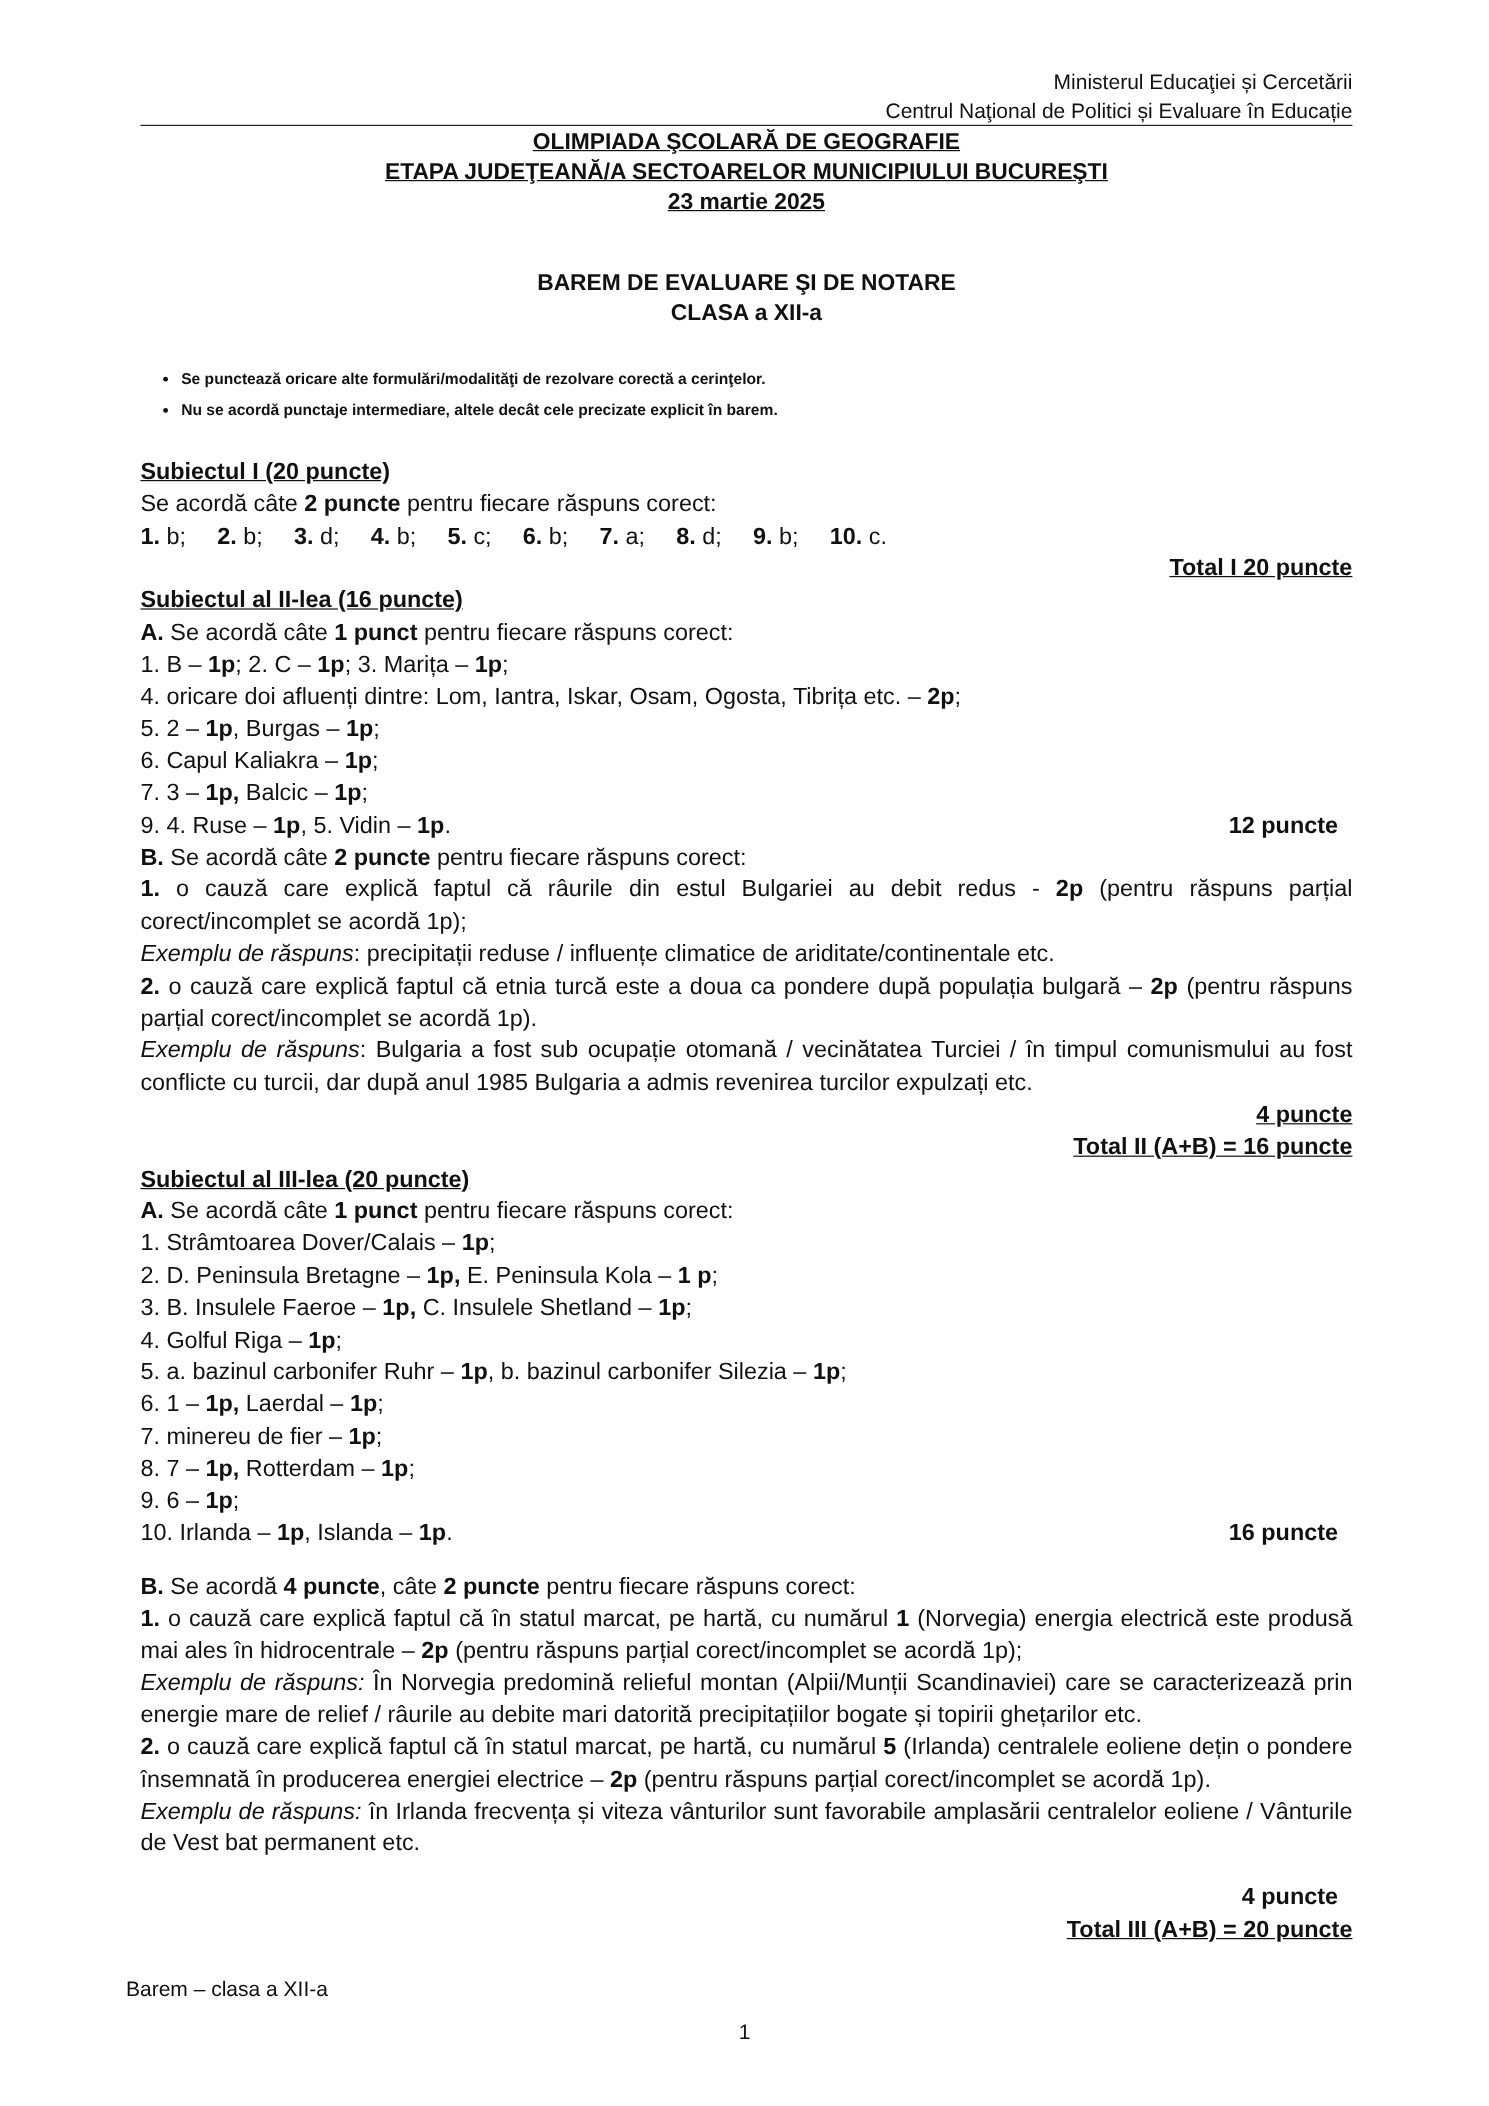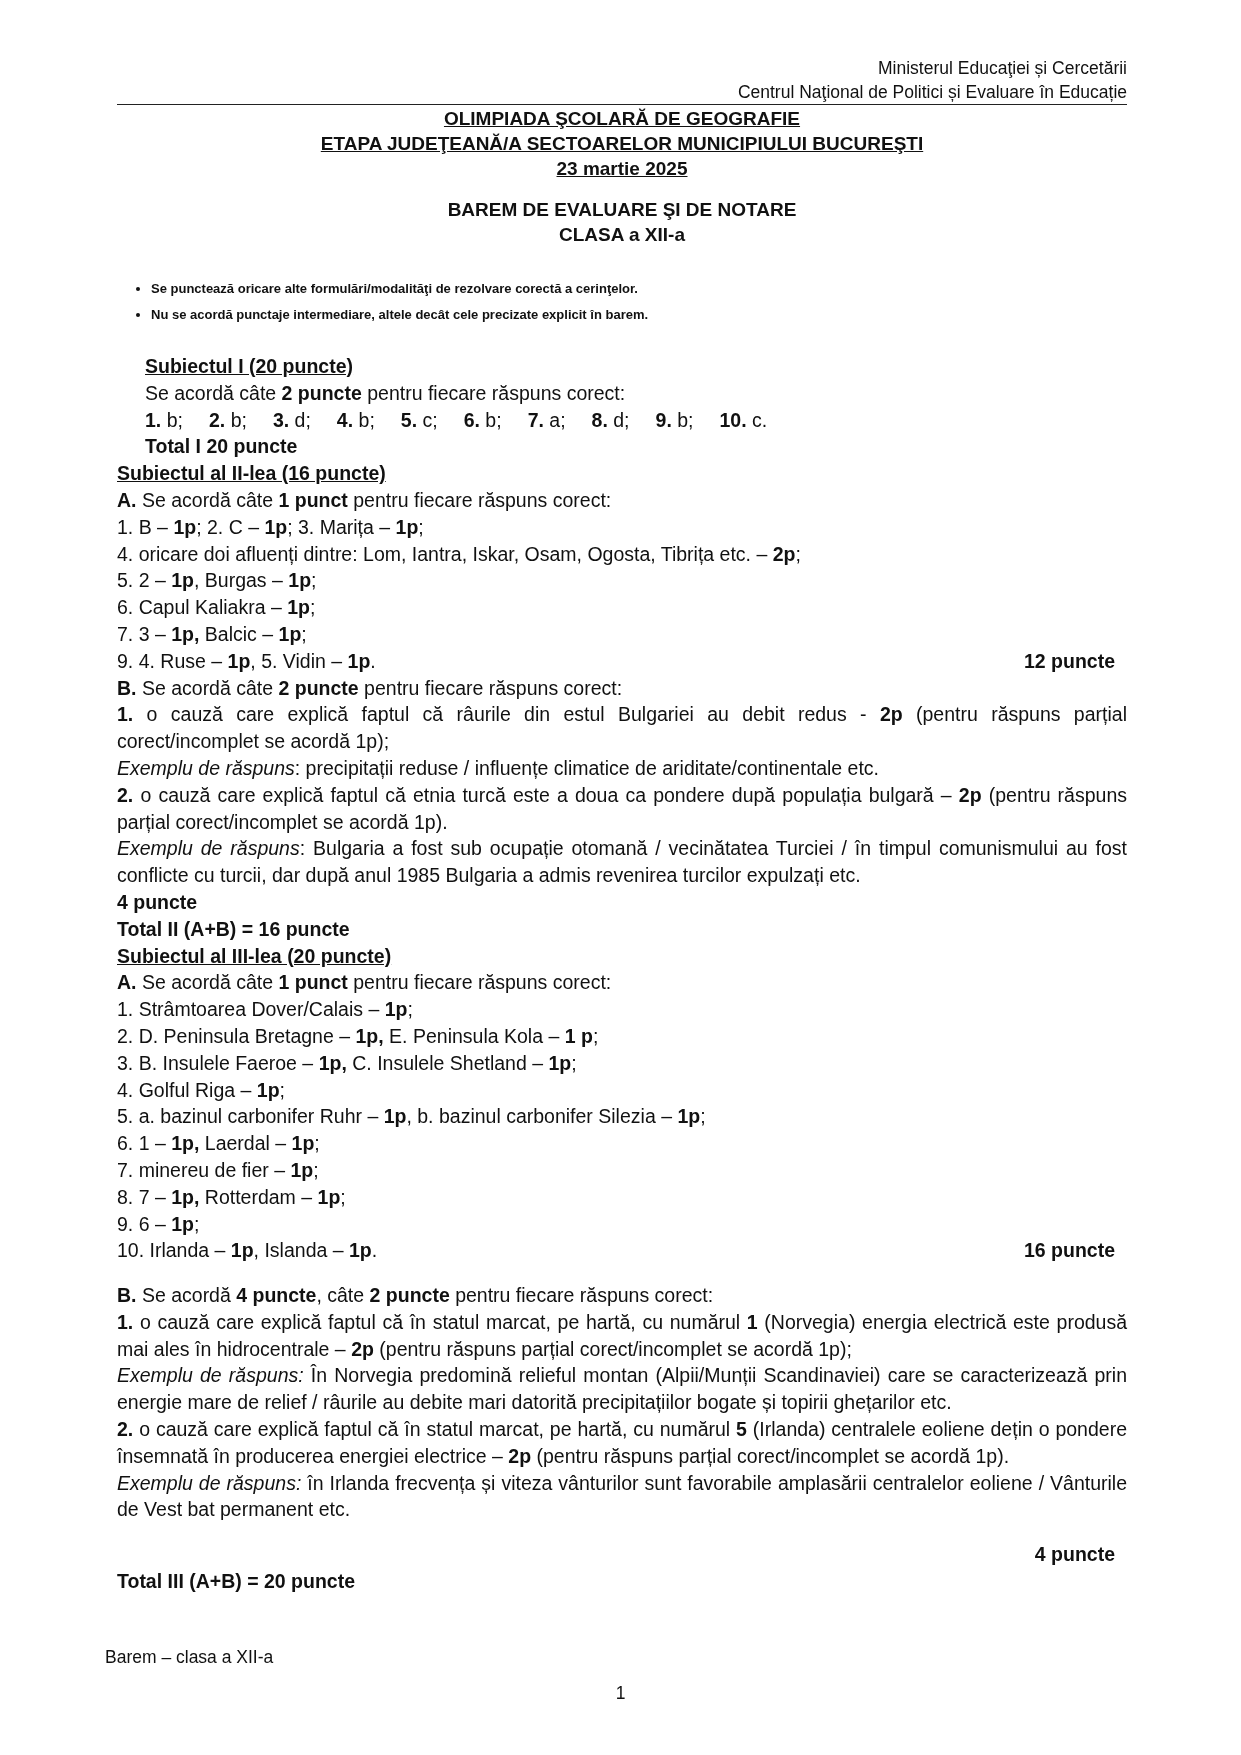--- a/index.html
+++ b/index.html
@@ -5,26 +5,26 @@
   html, body { margin: 0; padding: 0; background: #ffffff; }
   body {
     width: 1241px; height: 1755px; position: relative; overflow: hidden;
     font-family: "Liberation Sans", sans-serif; color: #111;
   }
   .page { position: absolute; left: 117px; top: 0; width: 1010px; }
   .hdr-top { text-align: right; font-size: 17.5px; line-height: 24px; }
   .hdr-top .l1 { margin-top: 56px; }
   .rule { border-top: 1.5px solid #222; margin-top: 0; }
   .title { text-align: center; font-weight: bold; font-size: 19px; line-height: 25px; margin-top: 1px; text-decoration: underline; }
-  .title2 { text-align: center; font-weight: bold; font-size: 19px; line-height: 25px; margin-top: 16px; }
+  .title2 { text-align: center; font-weight: bold; font-size: 19px; line-height: 25px; margin-top: 43px; }
   ul.bullets { margin: 29px 0 0 0; padding: 0 0 0 34px; font-weight: bold; font-size: 13px; line-height: 26px; }
   ul.bullets li { padding-left: 0; }
   .body { font-size: 19.5px; line-height: 26.8px; }
   .sec-head { font-weight: bold; text-decoration: underline; }
-  .right { font-weight: bold; }
+  .right { text-align: right; font-weight: bold; text-decoration: underline; }
   .right-pad { text-align: right; font-weight: bold; padding-right: 12px; }
   .just { text-align: justify; }
   .row { display: flex; justify-content: space-between; text-align: center; }
   .answers span.num { font-weight: bold; }
   .answers .ans { margin-right: 26px; }
   .b { font-weight: bold; }
   .i { font-style: italic; }
   .gap { height: 18px; }
   .footer { position: absolute; left: 105px; top: 1647px; font-size: 17.5px; }
   .pageno { position: absolute; left: 0; width: 1241px; top: 1683px; text-align: center; font-size: 17.5px; }
@@ -47,21 +47,21 @@
   <div class="title2">
     <div>BAREM DE EVALUARE ŞI DE NOTARE</div>
     <div>CLASA a XII-a</div>
   </div>
 
   <ul class="bullets">
     <li>Se punctează oricare alte formulări/modalităţi de rezolvare corectă a cerinţelor.</li>
     <li>Nu se acordă punctaje intermediare, altele decât cele precizate explicit în barem.</li>
   </ul>
 
-  <div class="body" style="margin-top:25px;margin-left:28px;">
+  <div class="body" style="margin-top:25px;">
     <div class="sec-head">Subiectul I (20 puncte)</div>
     <div><span>Se acordă câte </span><span class="b">2 puncte</span><span> pentru fiecare răspuns corect:</span></div>
     <div class="answers"><span class="ans"><span class="num">1.</span><span> b;</span></span><span class="ans"><span class="num">2.</span><span> b;</span></span><span class="ans"><span class="num">3.</span><span> d;</span></span><span class="ans"><span class="num">4.</span><span> b;</span></span><span class="ans"><span class="num">5.</span><span> c;</span></span><span class="ans"><span class="num">6.</span><span> b;</span></span><span class="ans"><span class="num">7.</span><span> a;</span></span><span class="ans"><span class="num">8.</span><span> d;</span></span><span class="ans"><span class="num">9.</span><span> b;</span></span><span class="ans"><span class="num">10.</span><span> c.</span></span></div>
     <div class="right">Total I 20 puncte</div>
   </div>
 
   <div class="body">
     <div class="sec-head">Subiectul al II-lea (16 puncte)</div>
     <div><span class="b">A.</span><span> Se acordă câte </span><span class="b">1 punct</span><span> pentru fiecare răspuns corect:</span></div>
     <div>

